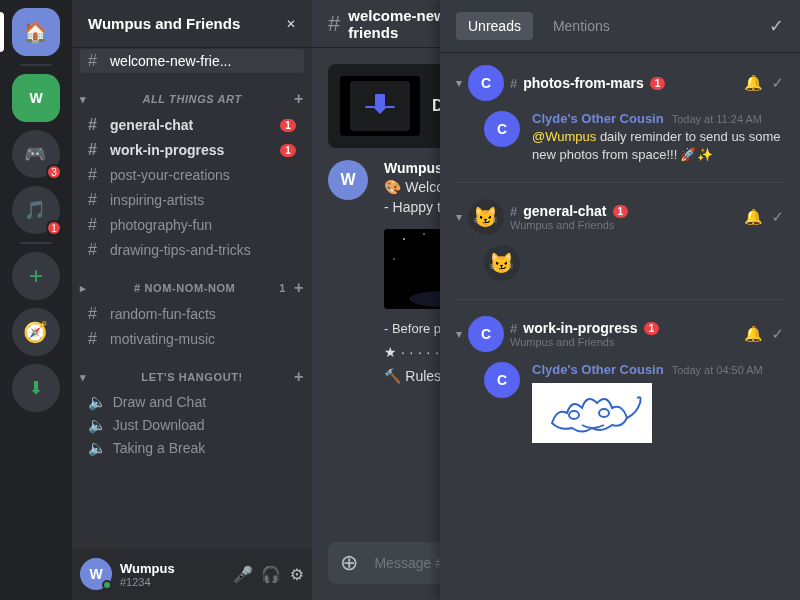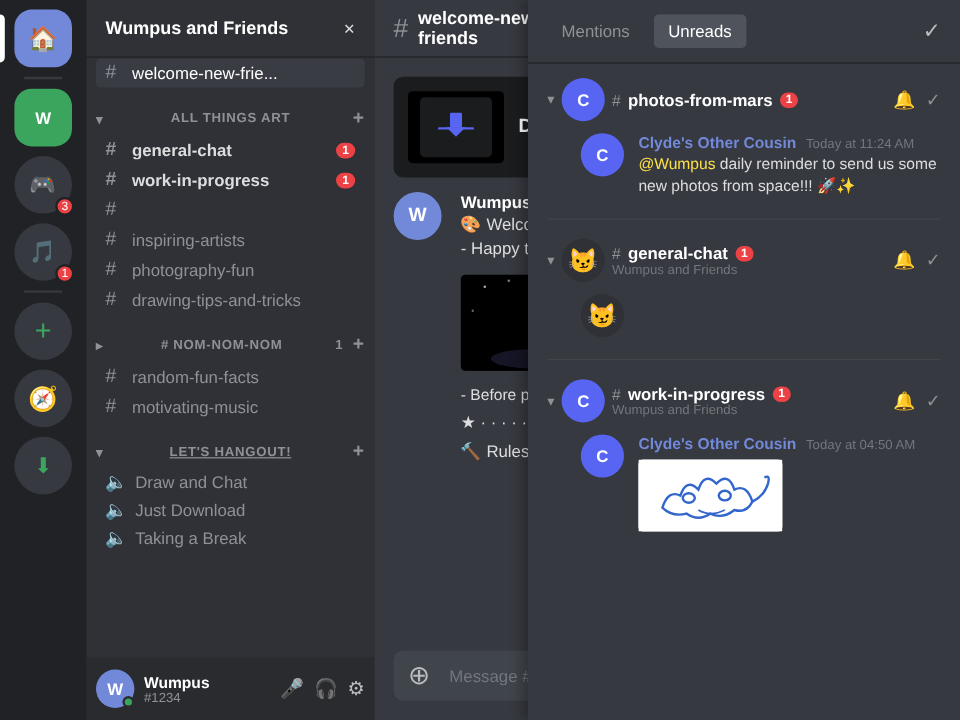--- a/index.html
+++ b/index.html
@@ -179,37 +179,38 @@
   <div class="channel-list-body">
 
     <div class="channel-item active">
       <span class="ch-icon">#</span>
       <span class="ch-name">welcome-new-frie...</span>
 
     </div>
 
     <div class="category-header">
       <span>▾</span>
-      <span style="margin-left:4px;">ALL THINGS ART</span>
+      <span style="margin-left:4px;font-style:italic;">ALL THINGS ART</span>
       <span class="cat-right">
         <span style="font-size:16px; cursor:pointer;">+</span>
       </span>
     </div>
     <div class="channel-item has-notif">
       <span class="ch-icon">#</span>
       <span class="ch-name">general-chat</span>
       <span class="ch-badge">1</span>
     </div>
     <div class="channel-item has-notif">
       <span class="ch-icon">#</span>
       <span class="ch-name">work-in-progress</span>
       <span class="ch-badge">1</span>
     </div>
     <div class="channel-item">
       <span class="ch-icon">#</span>
+      <span class="ch-name">post-your-creations</span>
     </div>
     <div class="channel-item">
       <span class="ch-icon">#</span>
       <span class="ch-name">inspiring-artists</span>
     </div>
     <div class="channel-item">
       <span class="ch-icon">#</span>
       <span class="ch-name">photography-fun</span>
     </div>
     <div class="channel-item">
@@ -229,21 +230,21 @@
       <span class="ch-icon">#</span>
       <span class="ch-name">random-fun-facts</span>
     </div>
     <div class="channel-item">
       <span class="ch-icon">#</span>
       <span class="ch-name">motivating-music</span>
     </div>
 
     <div class="category-header">
       <span>▾</span>
-      <span style="margin-left:4px;text-decoration:underline;">LET'S HANGOUT!</span>
+      <span style="margin-left:4px;">LET'S HANGOUT!</span>
       <span class="cat-right">
         <span style="font-size:16px; cursor:pointer;">+</span>
       </span>
     </div>
     <div class="voice-channel">
       <span class="vc-icon">🔈</span>
       <span>Draw and Chat</span>
     </div>
     <div class="voice-channel">
       <span class="vc-icon">🔈</span>
@@ -355,22 +356,22 @@
       <div class="right-icons">
         <span>🎁</span>
         <span style="font-size: 12px; font-weight: 700; color: #b9bbbe;">GIF</span>
         <span>🙂</span>
       </div>
     </div>
   </div>
 
   <div class="unread-panel">
     <div class="unread-header">
+      <div class="unread-tab active">Unreads</div>
       <div class="unread-tab">Mentions</div>
-      <div class="unread-tab active">Unreads</div>
       <span class="unread-mark-all" title="Mark all as read">✓</span>
     </div>
     <div class="unread-body">
 
       <div class="unread-section">
         <div style="display:flex; align-items:center; gap:6px; padding: 4px 16px;">
           <span class="unread-chevron">▾</span>
           <div style="width:36px; height:36px; border-radius:50%; background:#5865f2; display:flex; align-items:center; justify-content:center; font-size:14px; font-weight:700; color:#fff; flex-shrink:0;">C</div>
           <div style="flex:1;">
             <div style="display:flex; align-items:center; gap:6px;">

